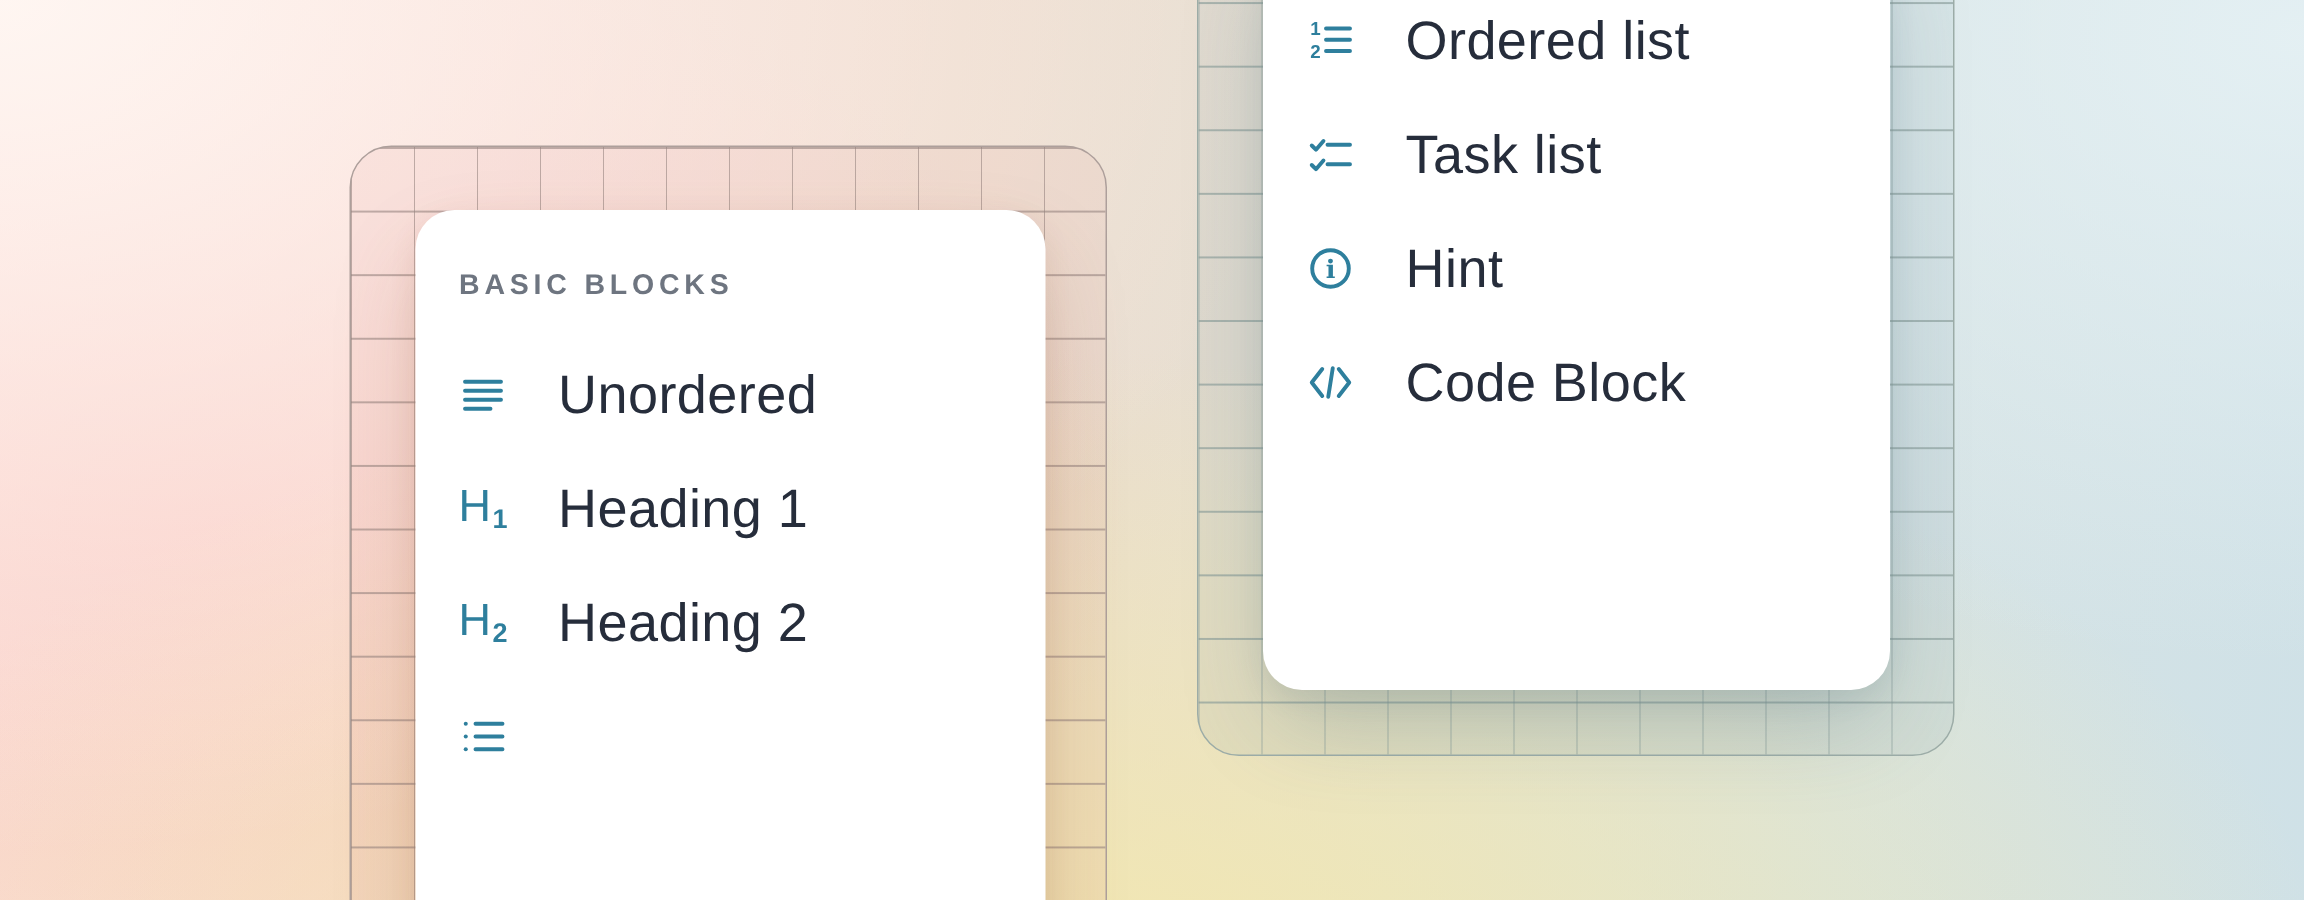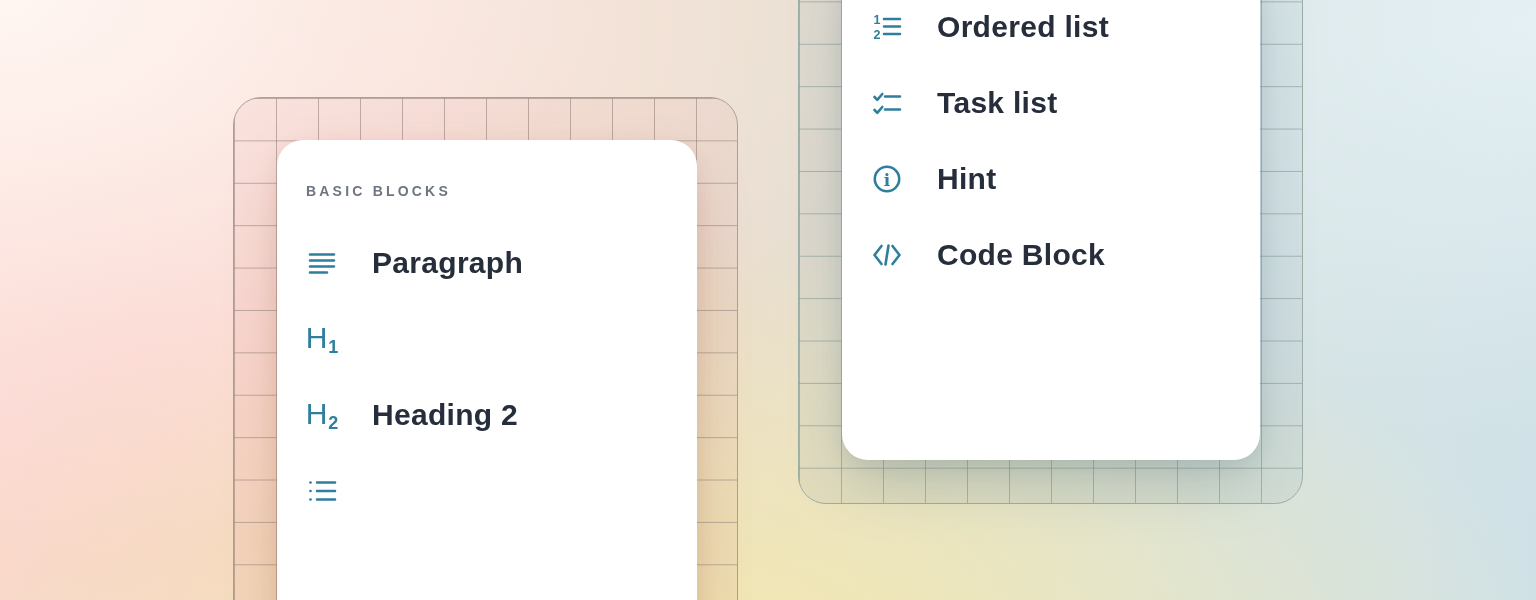--- a/index.html
+++ b/index.html
@@ -47,30 +47,30 @@
     box-shadow:0 28px 60px -8px rgba(151,92,62,0.28), 0 6px 18px rgba(151,92,62,0.10);
   }
   .card-right{
     left:842px;top:-51px;width:418px;height:511px;
     padding:40px 0 0 29px;
     box-shadow:0 28px 60px -8px rgba(74,108,122,0.28), 0 6px 18px rgba(74,108,122,0.10);
   }
 
   .section-label{
     color:var(--label-gray,#6e7580);
-    font-size:14px;font-weight:700;letter-spacing:3.2px;line-height:26px;
+    font-size:19px;font-weight:700;letter-spacing:3.2px;line-height:26px;
   }
   .card-left .items{margin-top:21px;}
 
   .item{display:flex;align-items:center;height:76px;cursor:pointer;}
   .item .icon{flex:0 0 32px;width:32px;height:32px;display:flex;align-items:center;justify-content:center;}
   .item .icon svg{display:block;}
   .item .label{
     margin-left:34px;
-    font-size:30px;font-weight:700;letter-spacing:0.3px;
+    font-size:36px;font-weight:400;letter-spacing:0.3px;
     color:var(--text-dark,#262d3b);
     white-space:nowrap;
   }
   .hicon{
     color:var(--accent,#2e7f9d);
     font-size:30px;font-weight:500;line-height:1;
   }
   .hicon sub{font-size:18px;font-weight:600;vertical-align:-5px;margin-left:1px;}
 </style>
 </head>
@@ -82,26 +82,27 @@
 
   <div class="card card-left">
     <div class="section-label">BASIC BLOCKS</div>
     <div class="items" id="left-items">
         <div class="item">
           <span class="icon">
             <svg width="32" height="32" viewBox="0 0 32 32" fill="none" stroke="#2e7f9d" stroke-width="2.6" stroke-linecap="round" stroke-linejoin="round">
               <path d="M4 7.5h24M4 13.5h24M4 19.5h24M4 25.5h17"></path>
             </svg>
           </span>
-          <span class="label">Paragraph</span>
+          <span class="label">Unordered</span>
         </div>
         <div class="item">
           <span class="icon">
             <span class="hicon">H<sub>1</sub></span>
           </span>
+          <span class="label">Heading 1</span>
         </div>
         <div class="item">
           <span class="icon">
             <span class="hicon">H<sub>2</sub></span>
           </span>
           <span class="label">Heading 2</span>
         </div>
         <div class="item">
           <span class="icon">
             <svg width="32" height="32" viewBox="0 0 32 32" fill="none" stroke="#2e7f9d" stroke-width="2.6" stroke-linecap="round" stroke-linejoin="round">

